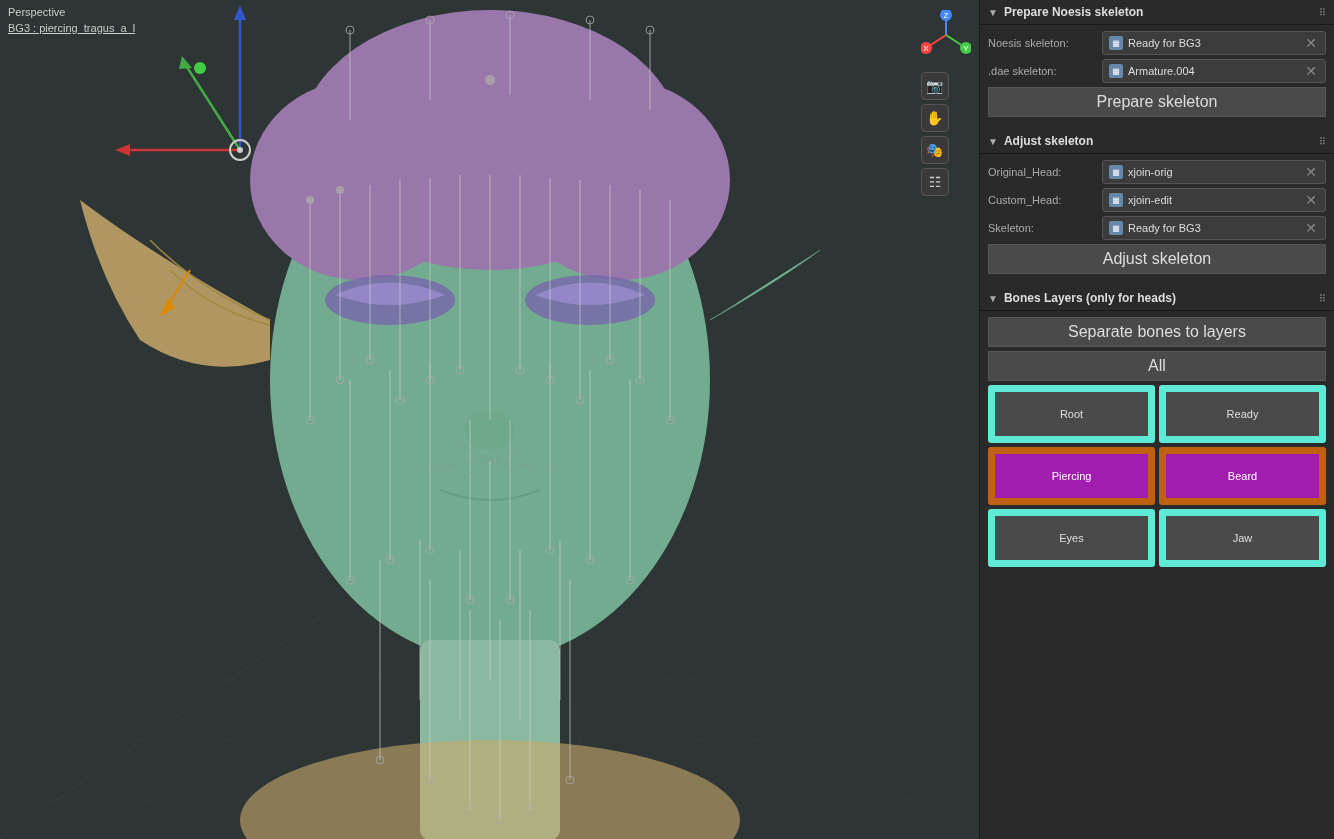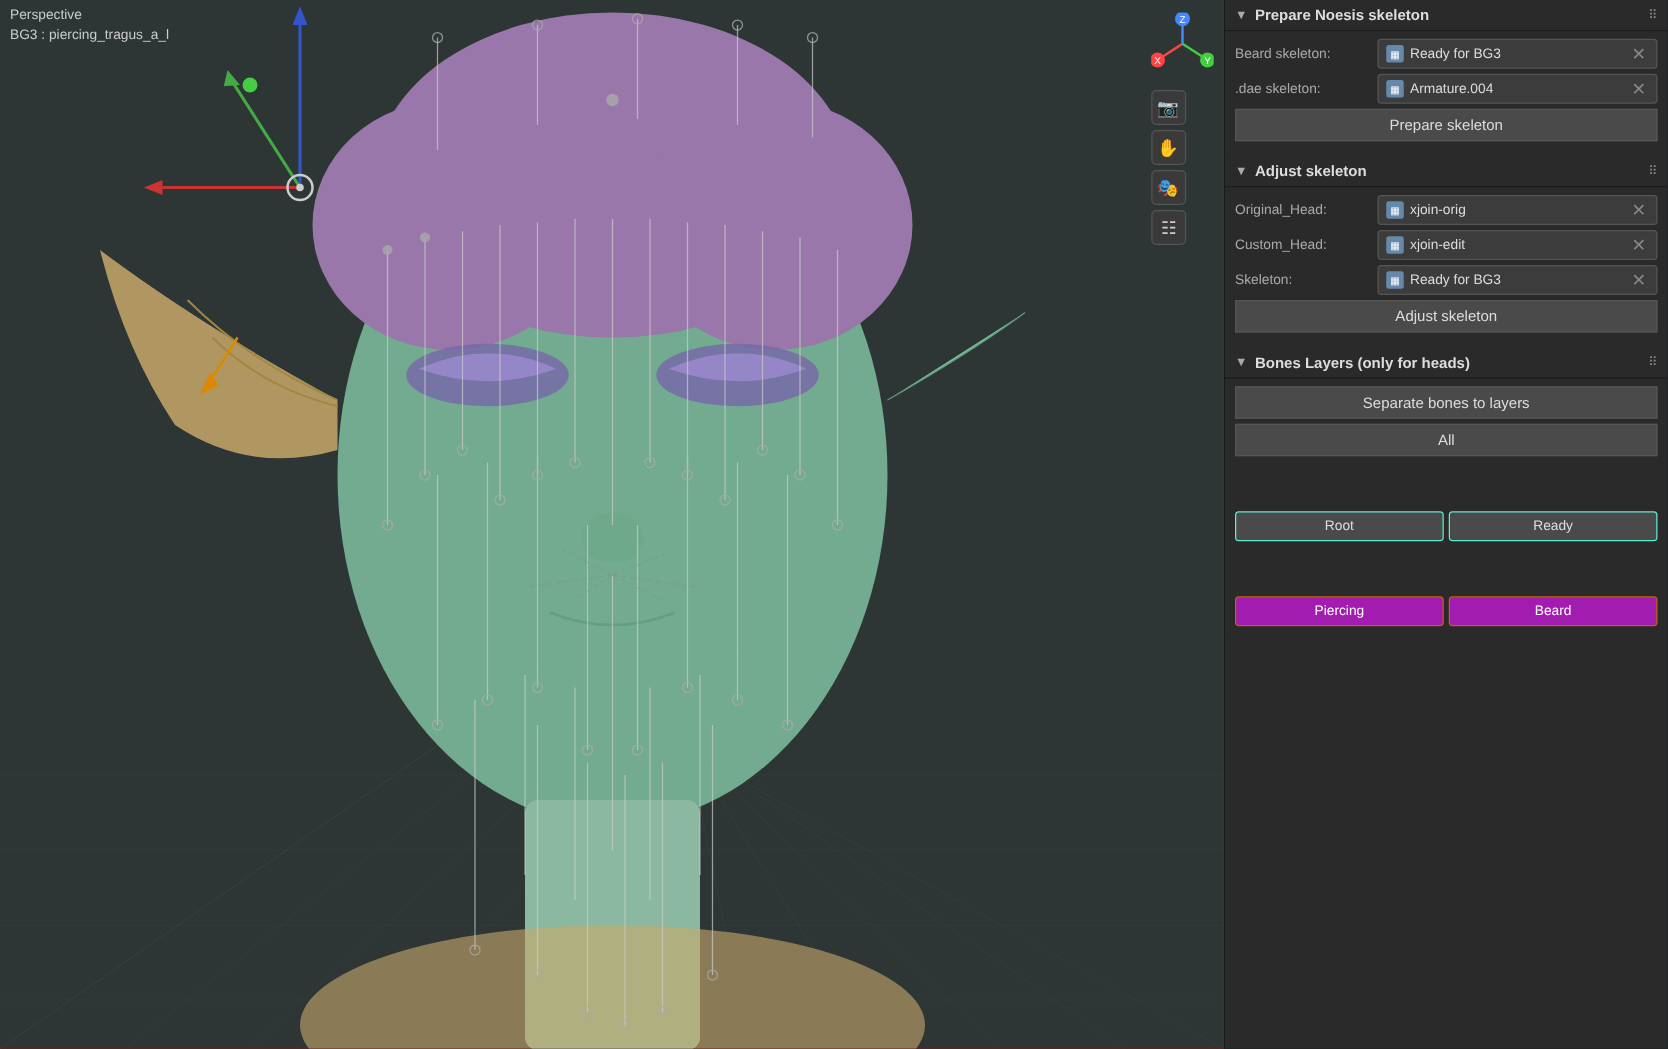--- a/index.html
+++ b/index.html
@@ -28,20 +28,21 @@
       color: #ccc;
       font-size: 11px;
     }
 
     .viewport-object-label {
       position: absolute;
       top: 22px;
       left: 8px;
       color: #ccc;
       font-size: 11px;
+      text-decoration: underline;
     }
 
     
     .right-panel {
       width: 355px;
       height: 839px;
       background: #2a2a2a;
       border-left: 1px solid #1a1a1a;
       overflow-y: auto;
       color: #ccc;
@@ -143,45 +144,44 @@
       padding: 0 2px;
     }
 
     
     .btn-full {
       width: 100%;
       padding: 5px 8px;
       background: #4a4a4a;
       border: 1px solid #555;
       color: #ddd;
-      font-size: 12px;
+      font-size: 16px;
       border-radius: 0;
       cursor: pointer;
       text-align: center;
       margin-bottom: 4px;
     }
 
     
     .btn-grid {
       display: grid;
       grid-template-columns: 1fr 1fr;
       gap: 4px;
       margin-bottom: 4px;
     }
 
     .btn-half {
-      padding: 5px 4px;
+      padding: 16px 4px;
       background: #4a4a4a;
-      border: 1px solid #5eead4;
+      border: 7px solid #5eead4;
       color: #ddd;
       font-size: 11px;
       border-radius: 3px;
       cursor: pointer;
       text-align: center;
-      margin-top: 40px;
     }
 
     .btn-orange {
       background: #a21caf;
       border-color: #c06010;
       color: #fff;
     }
 
     
     .viewport-tools {
@@ -433,21 +433,21 @@
     <div class="section-header">
       <div class="section-header-left">
         <span class="collapse-arrow">▼</span>
         <span>Prepare Noesis skeleton</span>
       </div>
       <span class="section-header-right">⠿</span>
     </div>
     <div class="section-body">
       
       <div class="field-row">
-        <span class="field-label">Beard skeleton:</span>
+        <span class="field-label">Noesis skeleton:</span>
         <div class="field-value">
           <div class="field-value-inner">
             <div class="icon-mesh">▦</div>
             <span>Ready for BG3</span>
           </div>
           <span class="field-close">✕</span>
         </div>
       </div>
       
       <div class="field-row">
@@ -529,17 +529,21 @@
       <div class="btn-grid">
         <button class="btn-half">Root</button>
         <button class="btn-half">Ready</button>
       </div>
       
       <div class="btn-grid">
         <button class="btn-half btn-orange">Piercing</button>
         <button class="btn-half btn-orange">Beard</button>
       </div>
       
+      <div class="btn-grid">
+        <button class="btn-half">Eyes</button>
+        <button class="btn-half">Jaw</button>
+      </div>
       
     </div>
   </div>
 
 </div>
 
 </body></html>

